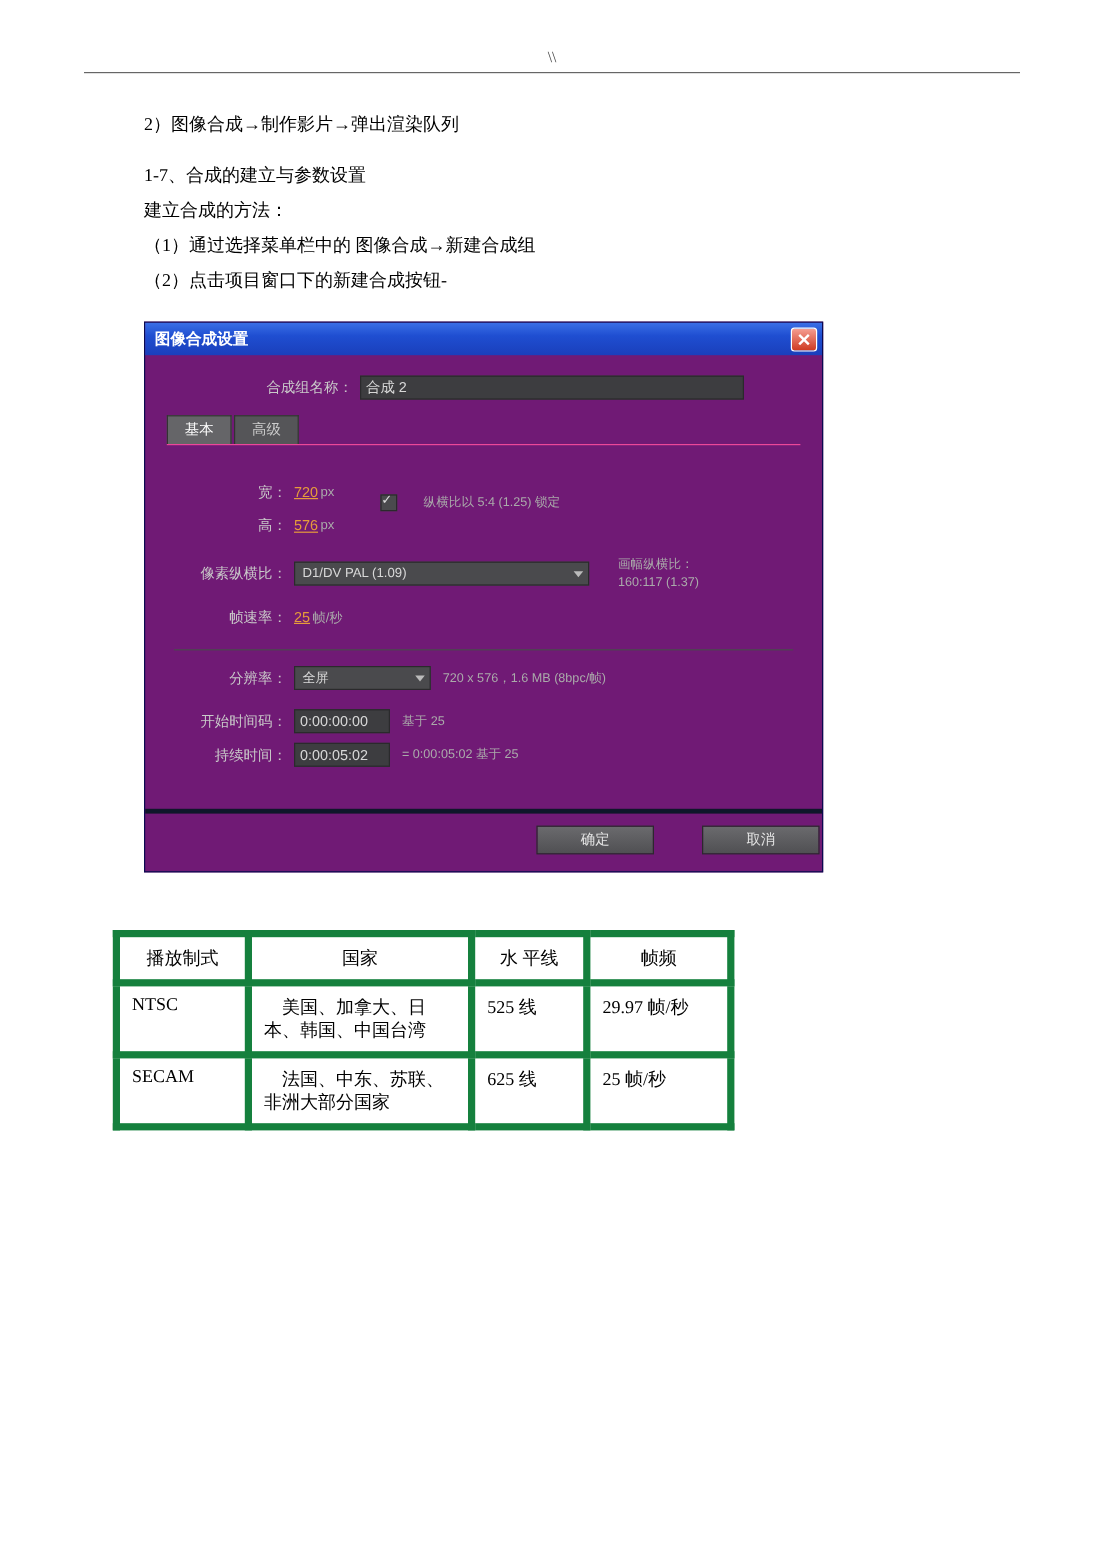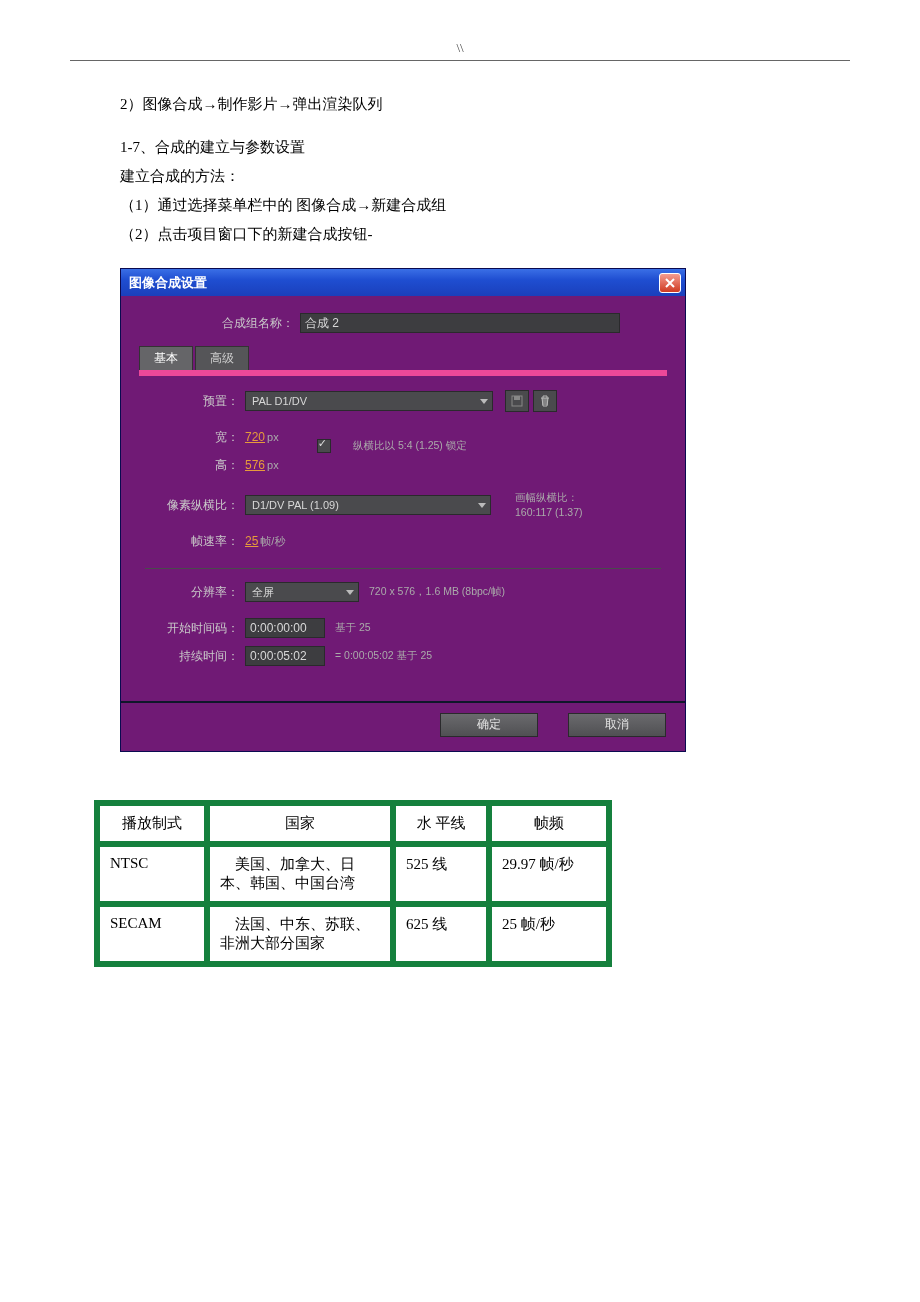--- a/index.html
+++ b/index.html
@@ -87,21 +87,21 @@
     background: #3d3d40;
     border: 1px solid #2a2a2c;
     color: #d8d8d8;
     height: 18px;
     padding: 0 4px;
     font-size: 12px;
   }
   .wide { width: 310px; }
   .tabs {
     display: flex;
-    border-bottom: 6px solid #ec4899;
+    border-bottom: 1px solid #ec4899;
     margin-top: 6px;
   }
   .tab {
     padding: 3px 14px;
     background: #555558;
     border: 1px solid #333;
     border-bottom: none;
     margin-right: 2px;
     color: #ccc;
     cursor: default;
@@ -179,23 +179,23 @@
   }
   .ratio-note {
     margin-left: 24px;
     font-size: 10.5px;
     color: #aaa;
     line-height: 1.4;
   }
   .dialog-footer {
     display: flex;
     justify-content: flex-end;
-    padding: 10px 19px 14px 0;
-    gap: 30px;
-    border-top: 2px solid #0f172a;
+    padding: 10px 2px 14px 0;
+    gap: 40px;
+    border-top: 4px solid #0f172a;
     margin-top: 10px;
   }
   .btn {
     background: linear-gradient(#6a6a6d, #505053);
     border: 1px solid #2a2a2c;
     color: #e4e4e4;
     width: 96px;
     height: 22px;
     text-align: center;
     line-height: 20px;
@@ -265,37 +265,20 @@
         <div class="row" style="margin-bottom:12px">
           <span class="lbl" style="width:155px">合成组名称：</span>
           <input class="txt-input wide" value="合成 2" style="">
         </div>
         <div class="tabs">
           <div class="tab active">基本</div>
           <div class="tab">高级</div>
         </div>
         <div class="tab-content">
 
-          <div class="row">
-            <span class="lbl">预置：</span>
-            <span class="select" style="width:220px">
-              <span>PAL D1/DV</span><span class="arrow"></span>
-            </span>
-            <span class="icon-btn" style="margin-left:12px">
-              <svg width="12" height="12" viewBox="0 0 12 12">
-                  <rect x="1" y="1" width="10" height="10" fill="none" stroke="#888"></rect>
-                  <rect x="3" y="1" width="6" height="4" fill="#888"></rect>
-                </svg>
-            </span>
-            <span class="icon-btn">
-              <svg width="12" height="12" viewBox="0 0 12 12">
-                  <path d="M2 3h8 M4 3v7 M6 3v7 M8 3v7 M3 3l1 8h4l1-8 M4 3V1h4v2" stroke="#bbb" fill="none"></path>
-                </svg>
-            </span>
-          </div>
 
           <div class="double-row" style="margin-top:14px">
             <div>
               <div class="row">
                 <span class="lbl">宽：</span>
                 <span class="num-link">720</span>
                 <span class="unit">px</span>
               </div>
               <div class="row">
                 <span class="lbl">高：</span>

